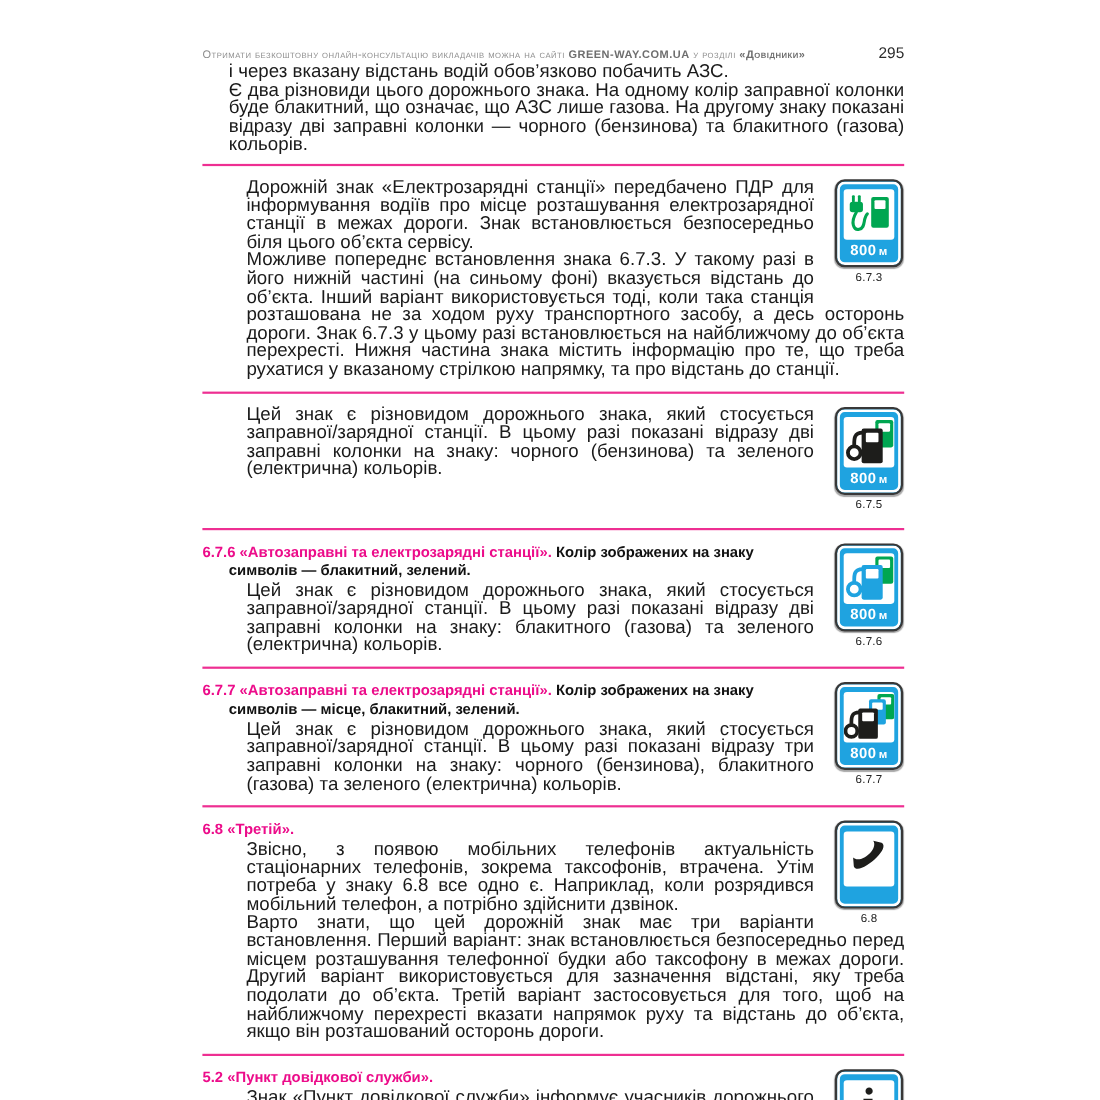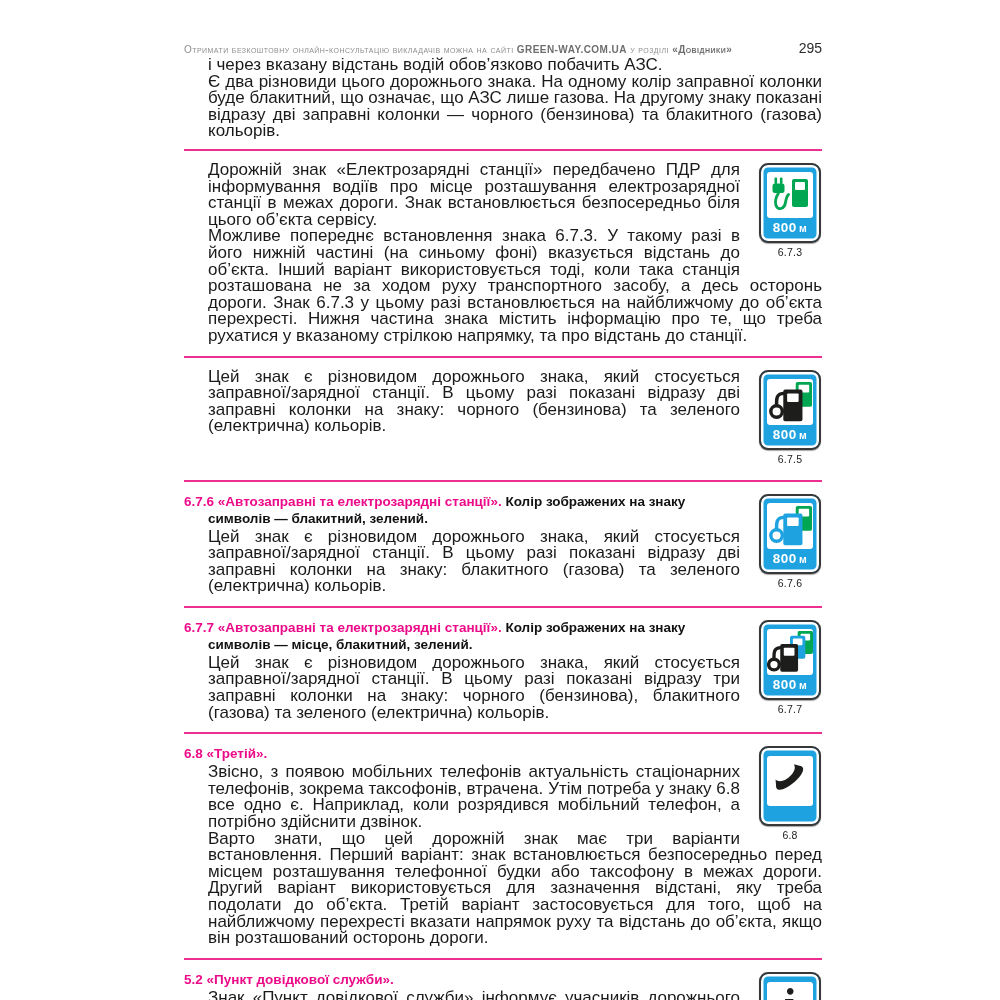--- a/index.html
+++ b/index.html
@@ -32,21 +32,21 @@
   }
   .intro{margin-left:24px;margin-bottom:4px;}
   .sep{border:none;border-top:2.5px solid #ee2f92;margin:9px 0;height:0;}
   .section{display:flow-root;padding:2px 0 2px;}
   .heading{
     margin:0 0 2px;font-size:13.5px;font-weight:bold;line-height:17px;
     padding-left:24px;text-indent:-24px;
   }
   .heading .hnum,.heading .htitle{color:var(--pink);}
   .heading .hsub{color:#111;}
-  .body{margin-left:24px;}
+  .body{margin-left:40px;}
   
   .sign-block{float:right;width:64px;margin:1px 0 4px 18px;text-align:center;}
   .sign{
     width:62px;margin:0 auto;background:var(--blue);
     border:2px solid #383838;border-radius:9px;
     box-shadow:inset 0 0 0 2.5px #ffffff, 0 1px 1px rgba(0,0,0,.35);
     padding:7px 6px 4px;
   }
   .sign-panel{
     background:#fff;border-radius:3px;height:46px;

